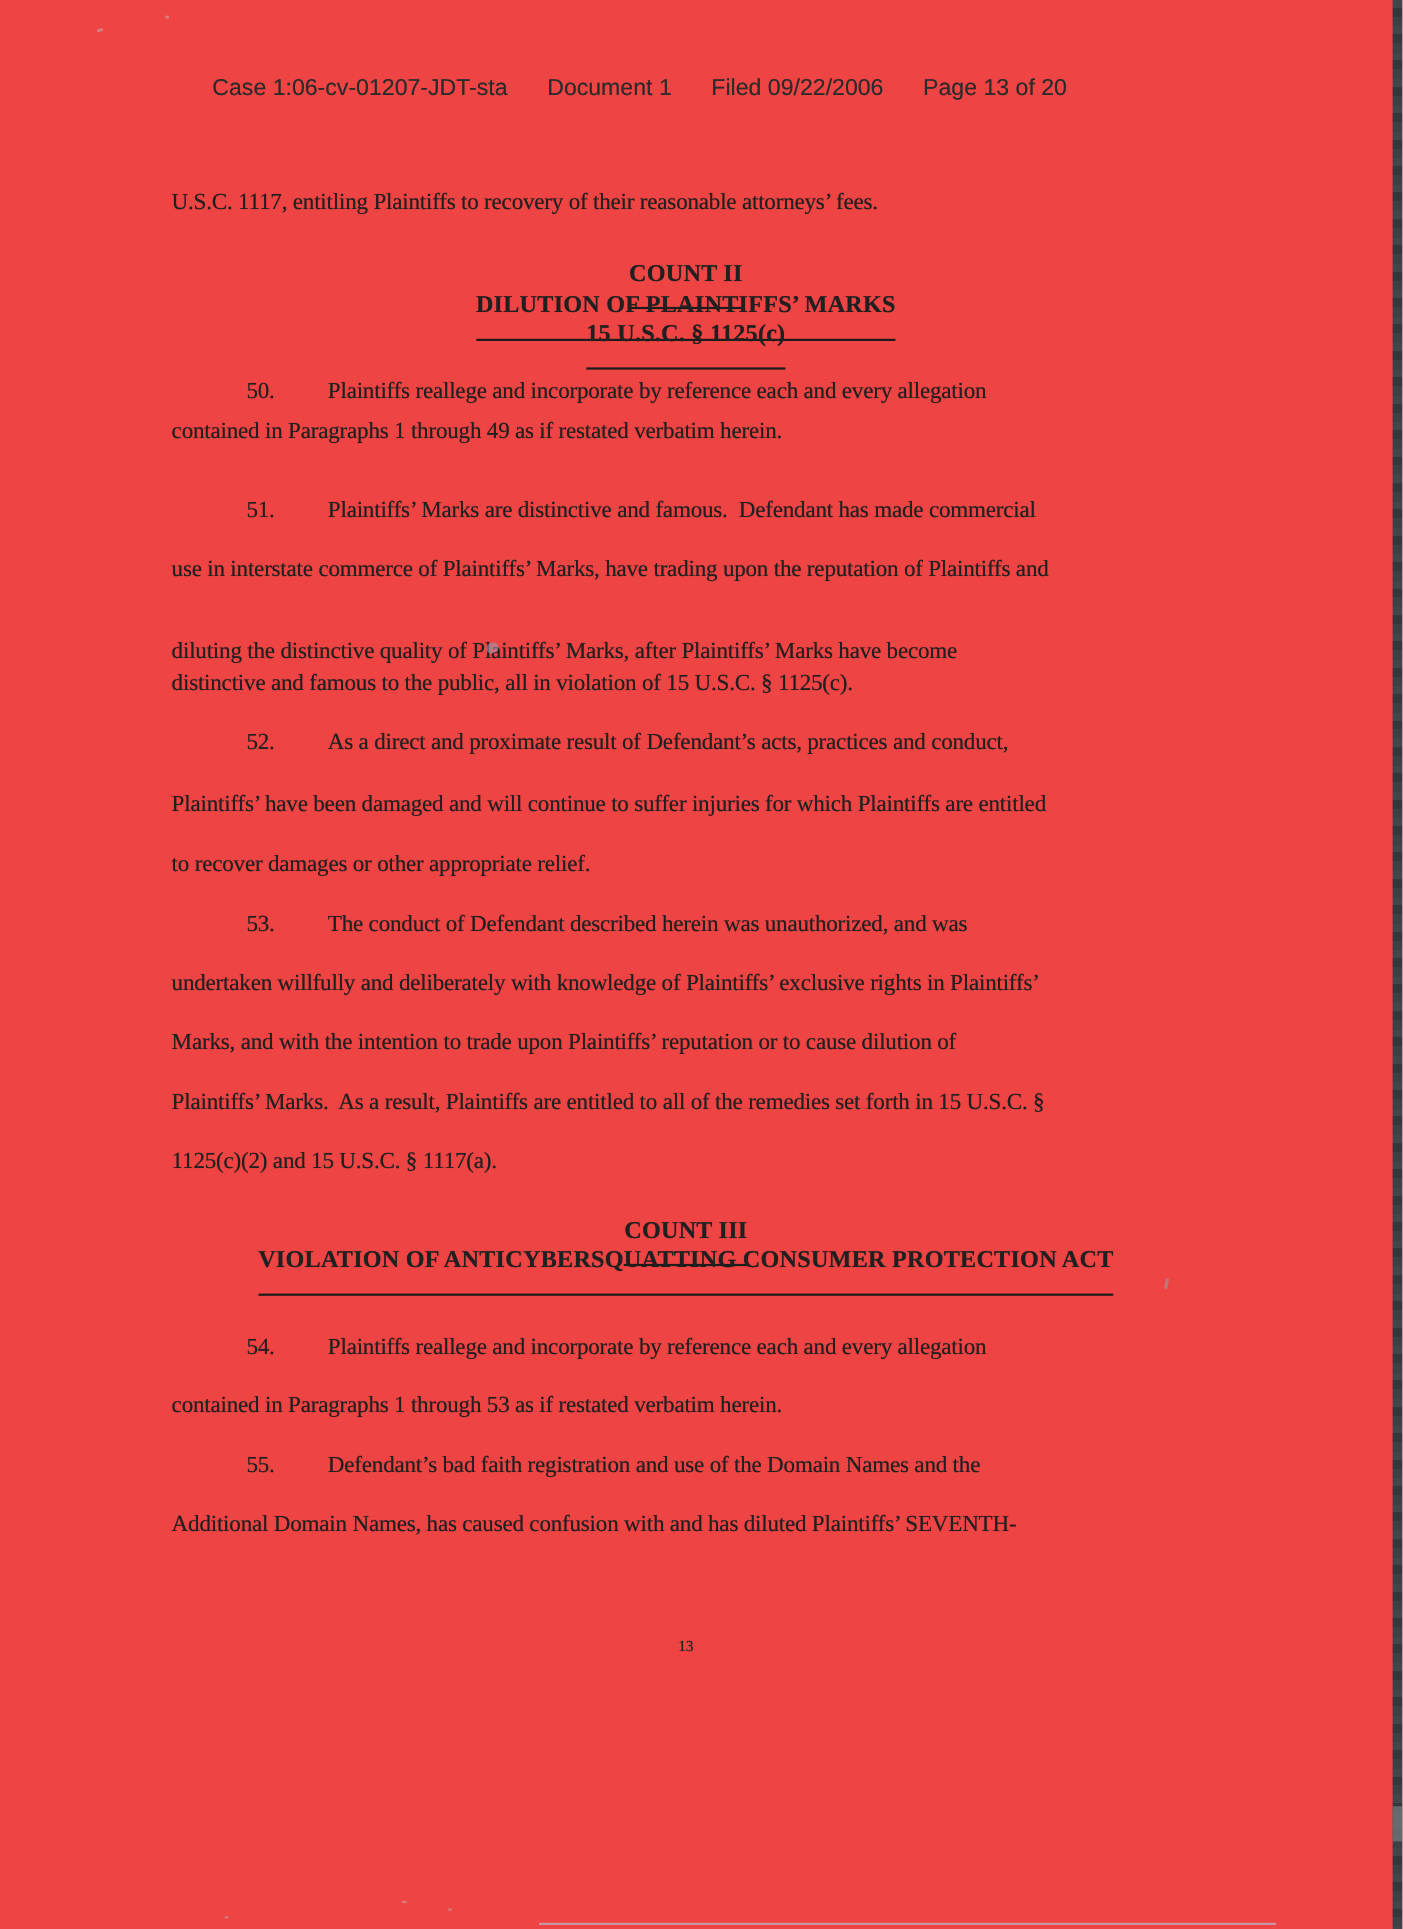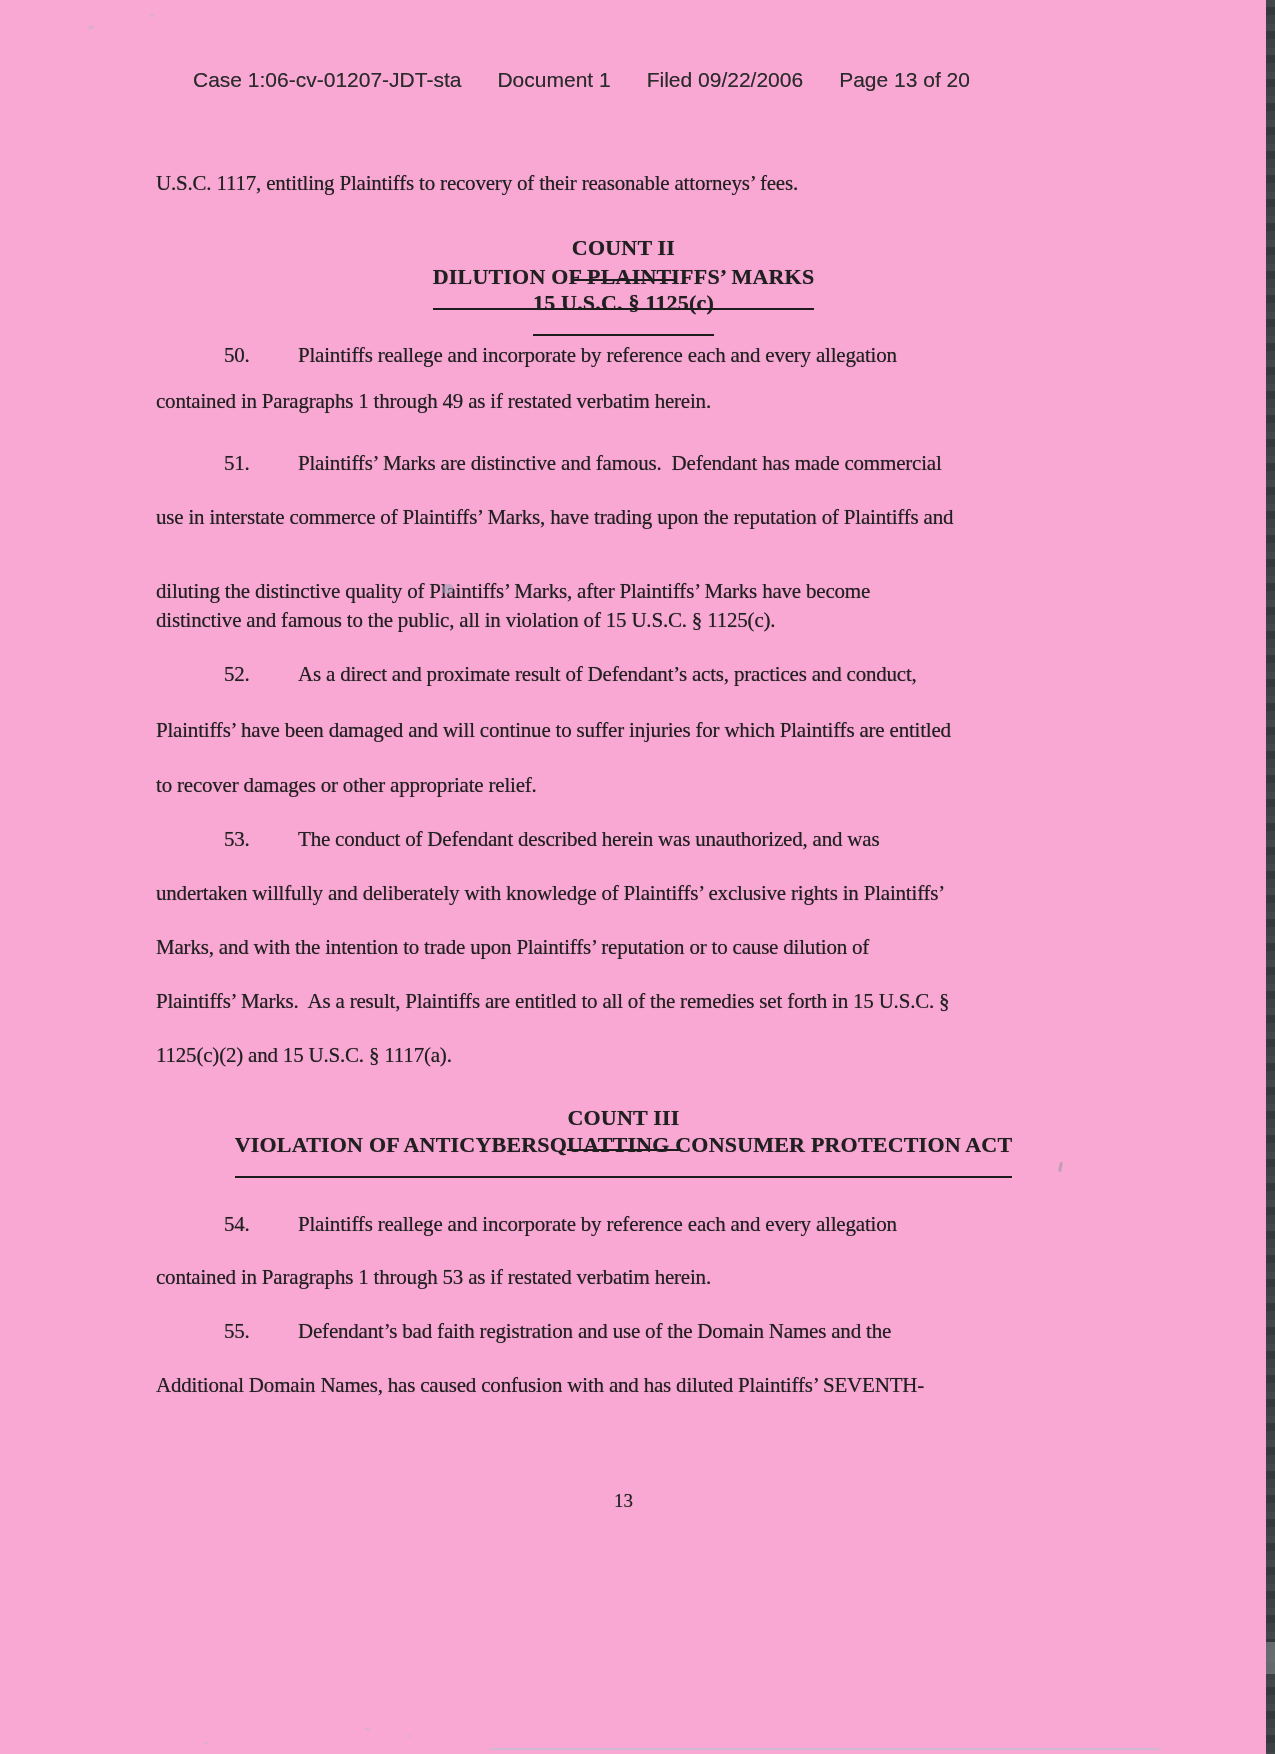--- a/index.html
+++ b/index.html
@@ -1,20 +1,20 @@
 <!DOCTYPE html>
 <html><head>
 <meta charset="utf-8">
 <style>
   html, body { margin: 0; padding: 0; background: #e8e8e8; }
   .paper {
     position: relative;
     width: 1275px;
     height: 1754px;
-    background: #f9a8d4;
+    background: #ef4444;
     overflow: hidden;
     font-family: "Liberation Serif", serif;
     color: #202020;
   }
   
   .scan-header {
     position: absolute;
     top: 68px;
     left: 193px;
     display: flex;
@@ -62,21 +62,21 @@
     display: inline-block;
     border-bottom: 2px solid #1c1c1c;
     padding-bottom: 18px;
   }
   .page-number {
     position: absolute;
     left: 0;
     width: 100%;
     top: 1490px;
     text-align: center;
-    font-size: 19px;
+    font-size: 14px;
     text-shadow: 0 0 0.7px rgba(25,25,25,0.5);
   }
   
   .right-band {
     position: absolute;
     top: 0;
     right: 0;
     width: 9px;
     height: 1754px;
     background: repeating-linear-gradient(
@@ -145,21 +145,21 @@
 
   <div class="content">
 
     <div class="line" style="top:170px">U.S.C. 1117, entitling Plaintiffs to recovery of their reasonable attorneys’ fees.</div>
 
     <div class="heading" style="top:235px"><span>COUNT II</span></div>
     <div class="heading" style="top:264px"><span>DILUTION OF PLAINTIFFS’ MARKS</span></div>
     <div class="heading" style="top:290px"><span>15 U.S.C. § 1125(c)</span></div>
 
     <div class="line para-start" style="top:342px"><span class="pnum">50.</span><span>Plaintiffs reallege and incorporate by reference each and every allegation</span></div>
-    <div class="line" style="top:388px">contained in Paragraphs 1 through 49 as if restated verbatim herein.</div>
+    <div class="line" style="top:378px">contained in Paragraphs 1 through 49 as if restated verbatim herein.</div>
 
     <div class="line para-start" style="top:450px"><span class="pnum">51.</span><span>Plaintiffs’ Marks are distinctive and famous.&nbsp; Defendant has made commercial</span></div>
     <div class="line" style="top:504px">use in interstate commerce of Plaintiffs’ Marks, have trading upon the reputation of Plaintiffs and</div>
     <div class="line" style="top:578px">diluting the distinctive quality of Plaintiffs’ Marks, after Plaintiffs’ Marks have become</div>
     <div class="line" style="top:607px">distinctive and famous to the public, all in violation of 15 U.S.C. § 1125(c).</div>
 
     <div class="line para-start" style="top:661px"><span class="pnum">52.</span><span>As a direct and proximate result of Defendant’s acts, practices and conduct,</span></div>
     <div class="line" style="top:717px">Plaintiffs’ have been damaged and will continue to suffer injuries for which Plaintiffs are entitled</div>
     <div class="line" style="top:772px">to recover damages or other appropriate relief.</div>
 

